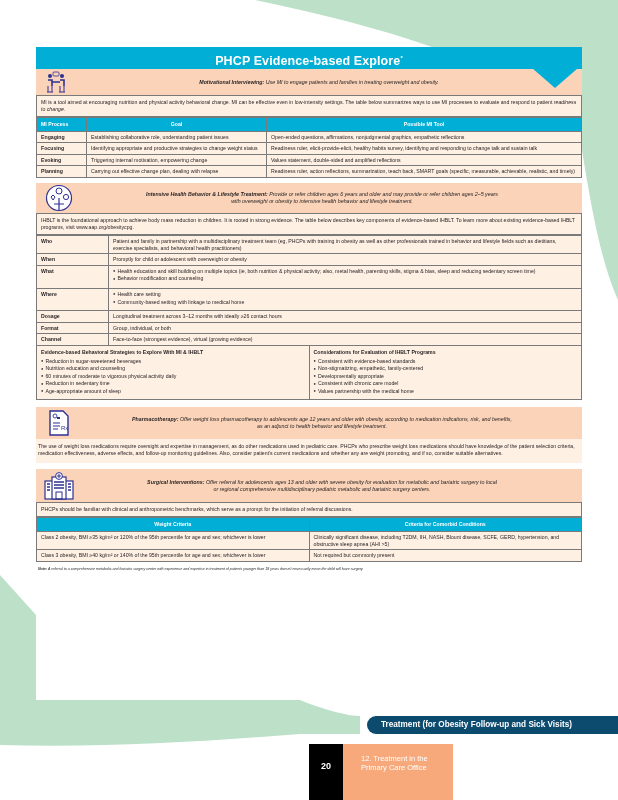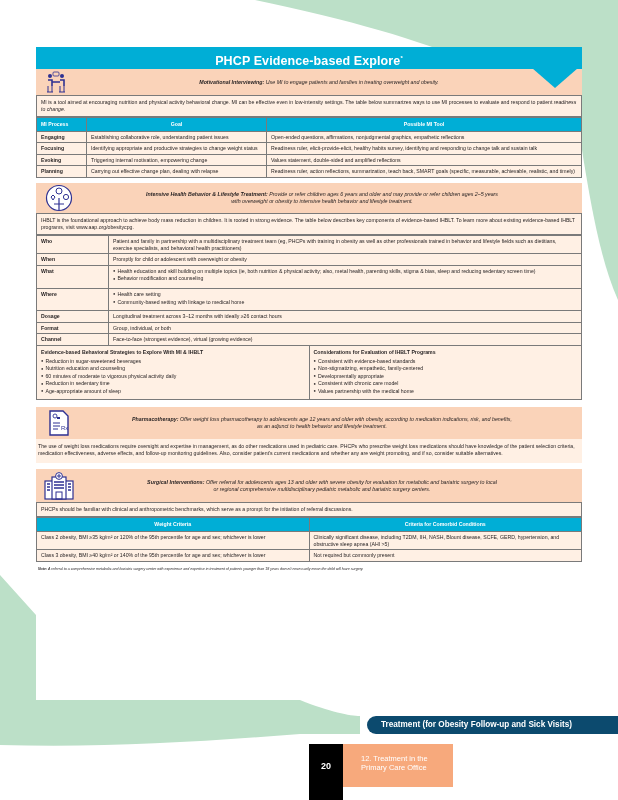--- a/index.html
+++ b/index.html
@@ -35,21 +35,21 @@
 
   .plain { font-size: 5.2px; line-height: 7px; padding: 4px 2px 6px; background: #fff0e4; }
   .note { font-size: 3.6px; font-style: italic; padding: 5px 2px 0; }
   .note b { font-style: italic; }
 
   .footer-tab { position: absolute; left: 367px; top: 716px; width: 258px; height: 18px;
                 background: #0c4a6e; border-radius: 9px 0 0 9px; color: #fff; font-weight: bold;
                 font-size: 8.2px; line-height: 18px; padding-left: 14px; }
   .page-num { position: absolute; left: 309px; top: 744px; width: 34px; height: 56px; background: #000;
               color: #fff; font-weight: bold; font-size: 9px; text-align: center; line-height: 44px; }
-  .chapter { position: absolute; left: 343px; top: 744px; width: 110px; height: 43px; background: #f7a97c;
+  .chapter { position: absolute; left: 343px; top: 744px; width: 110px; height: 56px; background: #f7a97c;
              color: #fff; font-size: 7.5px; line-height: 9px; padding: 10px 0 8px 18px; }
   .gap { height: 5px; }
 </style>
 </head>
 <body>
 
 <svg class="bg-green" width="618" height="800" viewBox="0 0 618 800">
   <path d="M255 0 C350 20 420 40 470 62 L600 62 L618 62 L618 0 Z" fill="#bce0c8"></path>
   <path d="M582 62 L618 62 L618 300 C600 260 590 200 582 150 Z" fill="#bce0c8"></path>
   <path d="M0 575 L36 615 L36 700 L300 700 C330 712 350 716 360 716 L360 734 L300 734 C200 742 100 748 0 745 Z" fill="#bce0c8"></path>

